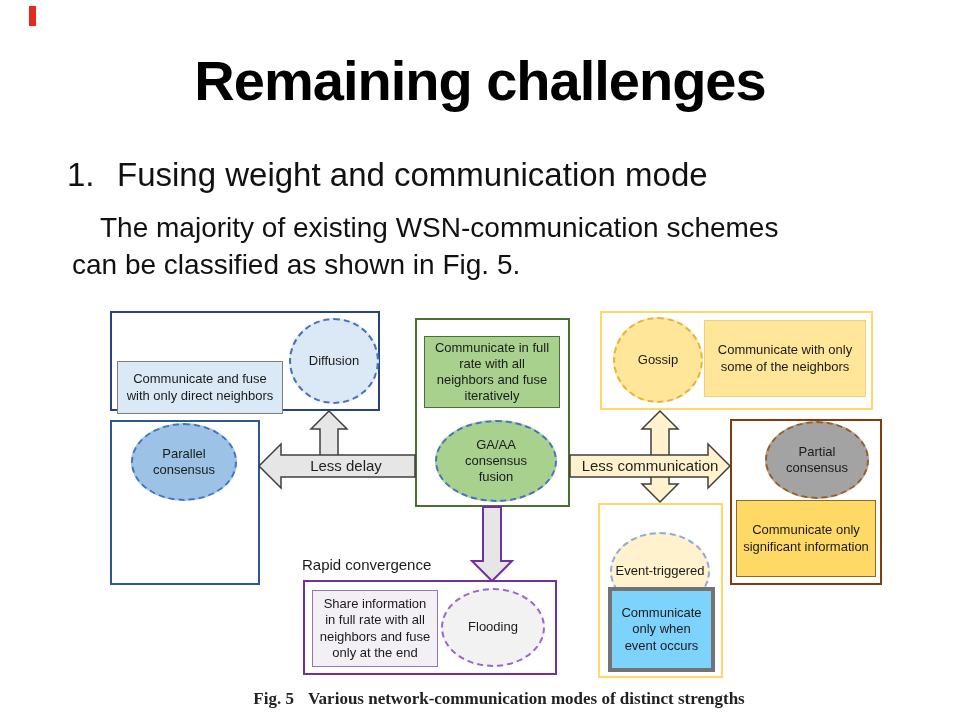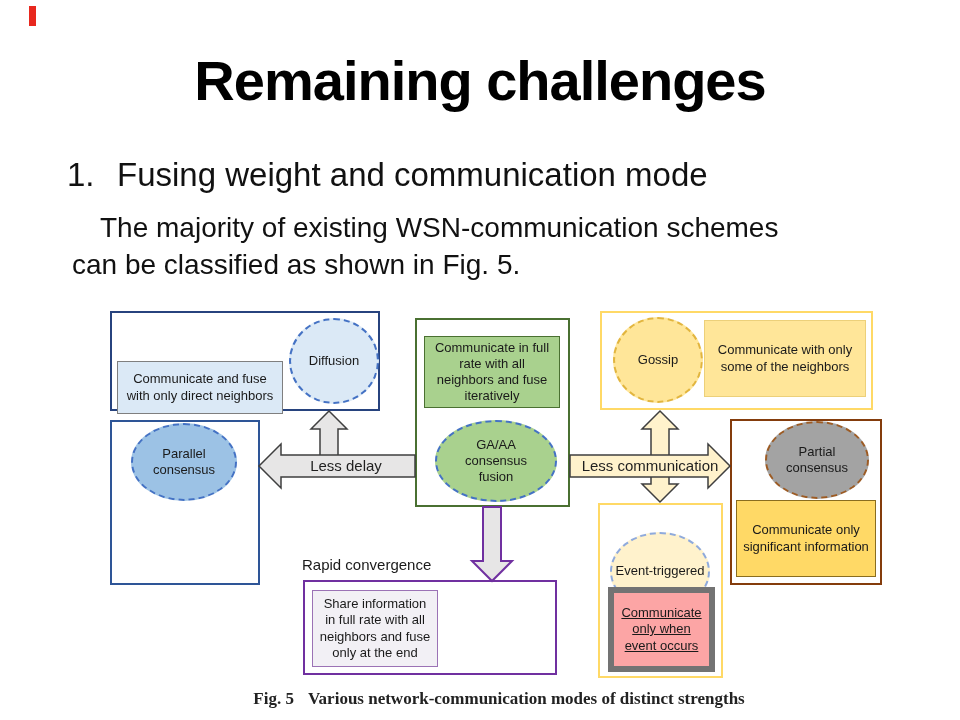--- a/index.html
+++ b/index.html
@@ -37,21 +37,21 @@
   .box-gossip{left:600px;top:311px;width:273px;height:99px;border:2px solid #ffd966;background:#fff;}
   .ell-gossip{left:613px;top:317px;width:90px;height:86px;background:#ffe699;border:2px dashed #e2b53e;}
   .rect-gossip{left:704px;top:320px;width:162px;height:77px;background:#ffe699;border:1px solid #ecd07a;}
 
   .box-partial{left:730px;top:419px;width:152px;height:166px;border:2px solid #843c0c;background:#fff;}
   .ell-partial{left:765px;top:421px;width:104px;height:78px;background:#a3a3a3;border:2px dashed #9c5b24;}
   .rect-partial{left:736px;top:500px;width:140px;height:77px;background:#ffd966;border:1px solid #8a6d1f;}
 
   .box-event{left:598px;top:503px;width:125px;height:175px;border:2px solid #ffd966;background:#fff;}
   .ell-event{left:610px;top:532px;width:100px;height:79px;background:#fff2cc;border:2px dashed #8faadc;}
-  .rect-event{left:608px;top:587px;width:107px;height:85px;background:#fca5a5;border:6px solid #737373;text-decoration:underline;}
+  .rect-event{left:608px;top:587px;width:107px;height:85px;background:#7dd3fc;border:4px solid #737373;}
 
   .box-flood{left:303px;top:580px;width:254px;height:95px;border:2px solid #7030a0;background:#fff;}
   .rect-flood{left:312px;top:590px;width:126px;height:77px;background:#f2f0f5;border:1px solid #9b72b5;}
   .ell-flood{left:441px;top:588px;width:104px;height:79px;background:#f2f2f2;border:2px dashed #9966cc;}
   .rapid-label{position:absolute;left:302px;top:556px;font-size:15px;color:#1a1a1a;}
 
   .arrows{position:absolute;left:0;top:0;width:960px;height:720px;pointer-events:none;}
   .arrow-label{font-family:"Liberation Sans",sans-serif;font-size:15px;fill:#1f1f1f;}
 
   .caption{position:absolute;left:38px;right:0;top:689px;text-align:center;
@@ -134,20 +134,23 @@
   </div>
 
   <div class="rapid-label">Rapid convergence</div>
   <div class="shp box-flood"></div>
   <div class="shp rect-flood">
     <span class="shape-text">Share information
 in full rate with all
 neighbors and fuse
 only at the end</span>
   </div>
+  <div class="shp ell ell-flood">
+    <span class="shape-text">Flooding</span>
+  </div>
 
   <svg class="arrows" viewBox="0 0 960 720">
     <polygon points="320,456 320,429 311,429 329,411 347,429 338,429 338,456" fill="#e7e6e6" stroke="#3f3f3f" stroke-width="1.5"></polygon>
     <polygon points="415,455 281,455 281,444 259,466 281,488 281,477 415,477" fill="#e7e6e6" stroke="#3f3f3f" stroke-width="1.5"></polygon>
     <polygon points="651,456 651,429 642,429 660,411 678,429 669,429 669,456" fill="#fff2cc" stroke="#3f3f3f" stroke-width="1.5"></polygon>
     <polygon points="651,476 651,484 642,484 660,502 678,484 669,484 669,476" fill="#fff2cc" stroke="#3f3f3f" stroke-width="1.5"></polygon>
     <polygon points="570,455 708,455 708,444 730,466 708,488 708,477 570,477" fill="#fff2cc" stroke="#3f3f3f" stroke-width="1.5"></polygon>
     <polygon points="483,507 483,561 472,561 492,581 512,561 501,561 501,507" fill="#e7e6e6" stroke="#7030a0" stroke-width="2"></polygon>
     <text class="arrow-label" x="346" y="471" text-anchor="middle">Less delay</text>
     <text class="arrow-label" x="650" y="471" text-anchor="middle">Less communication</text>

